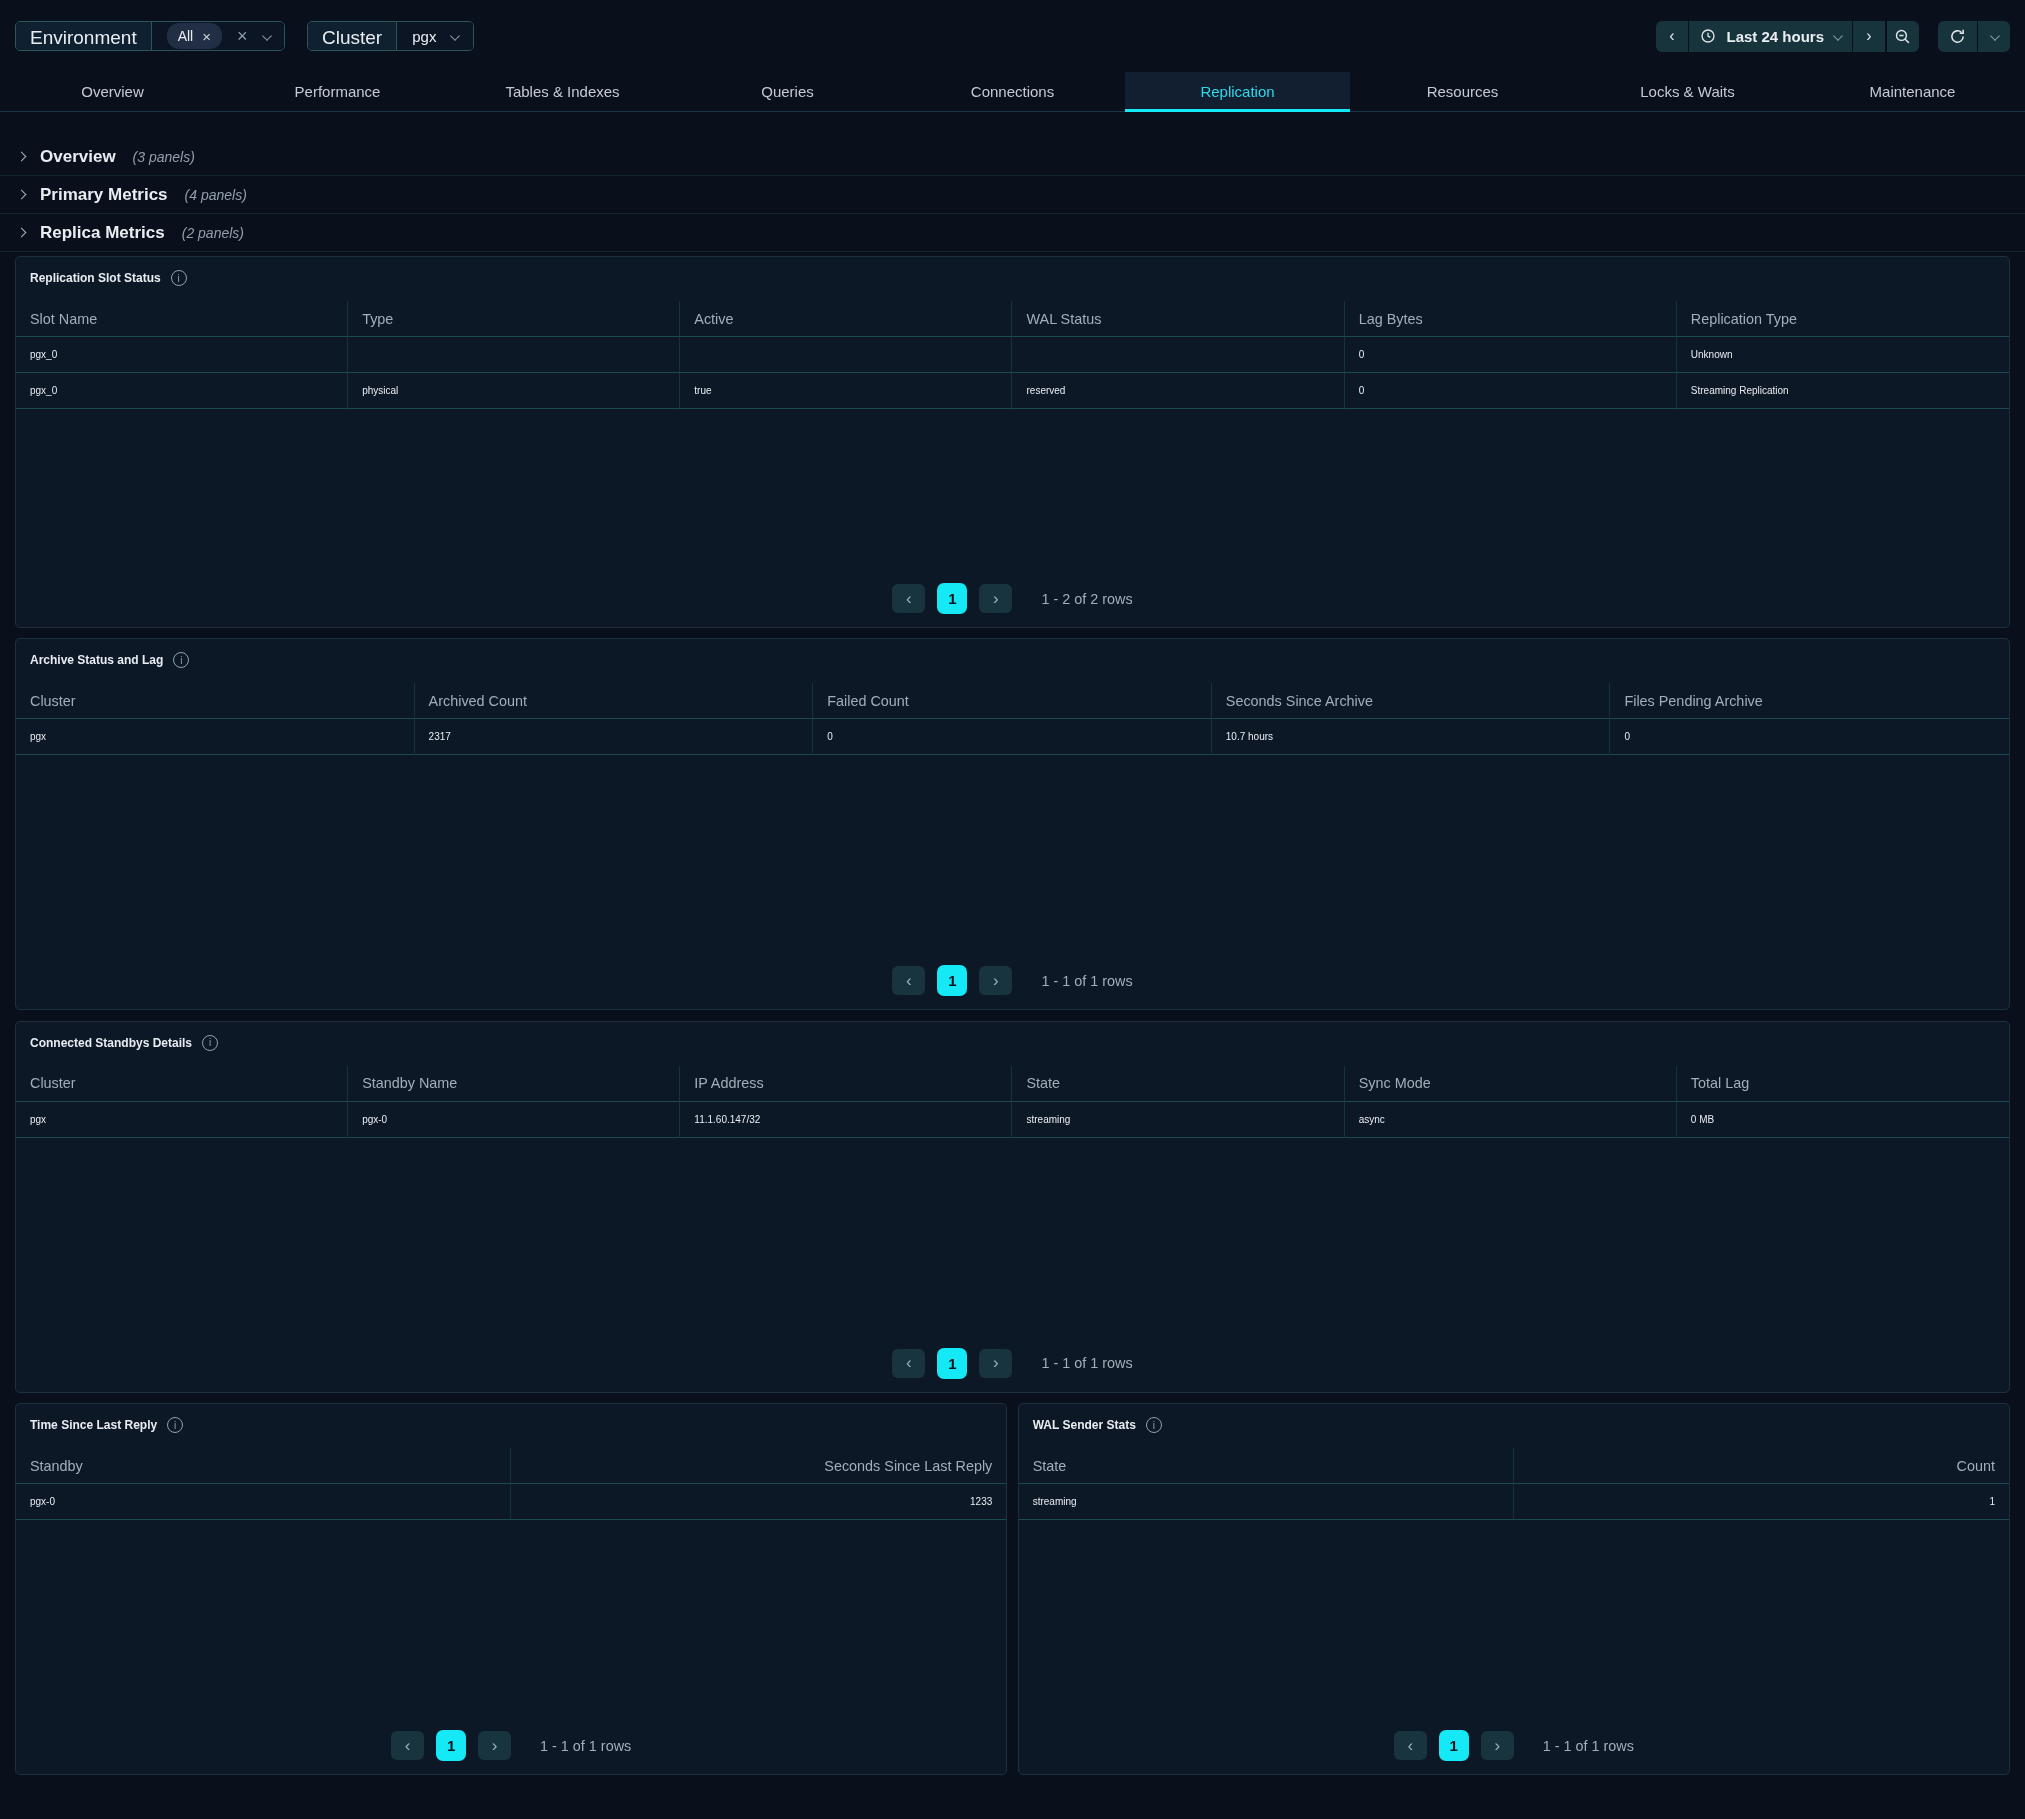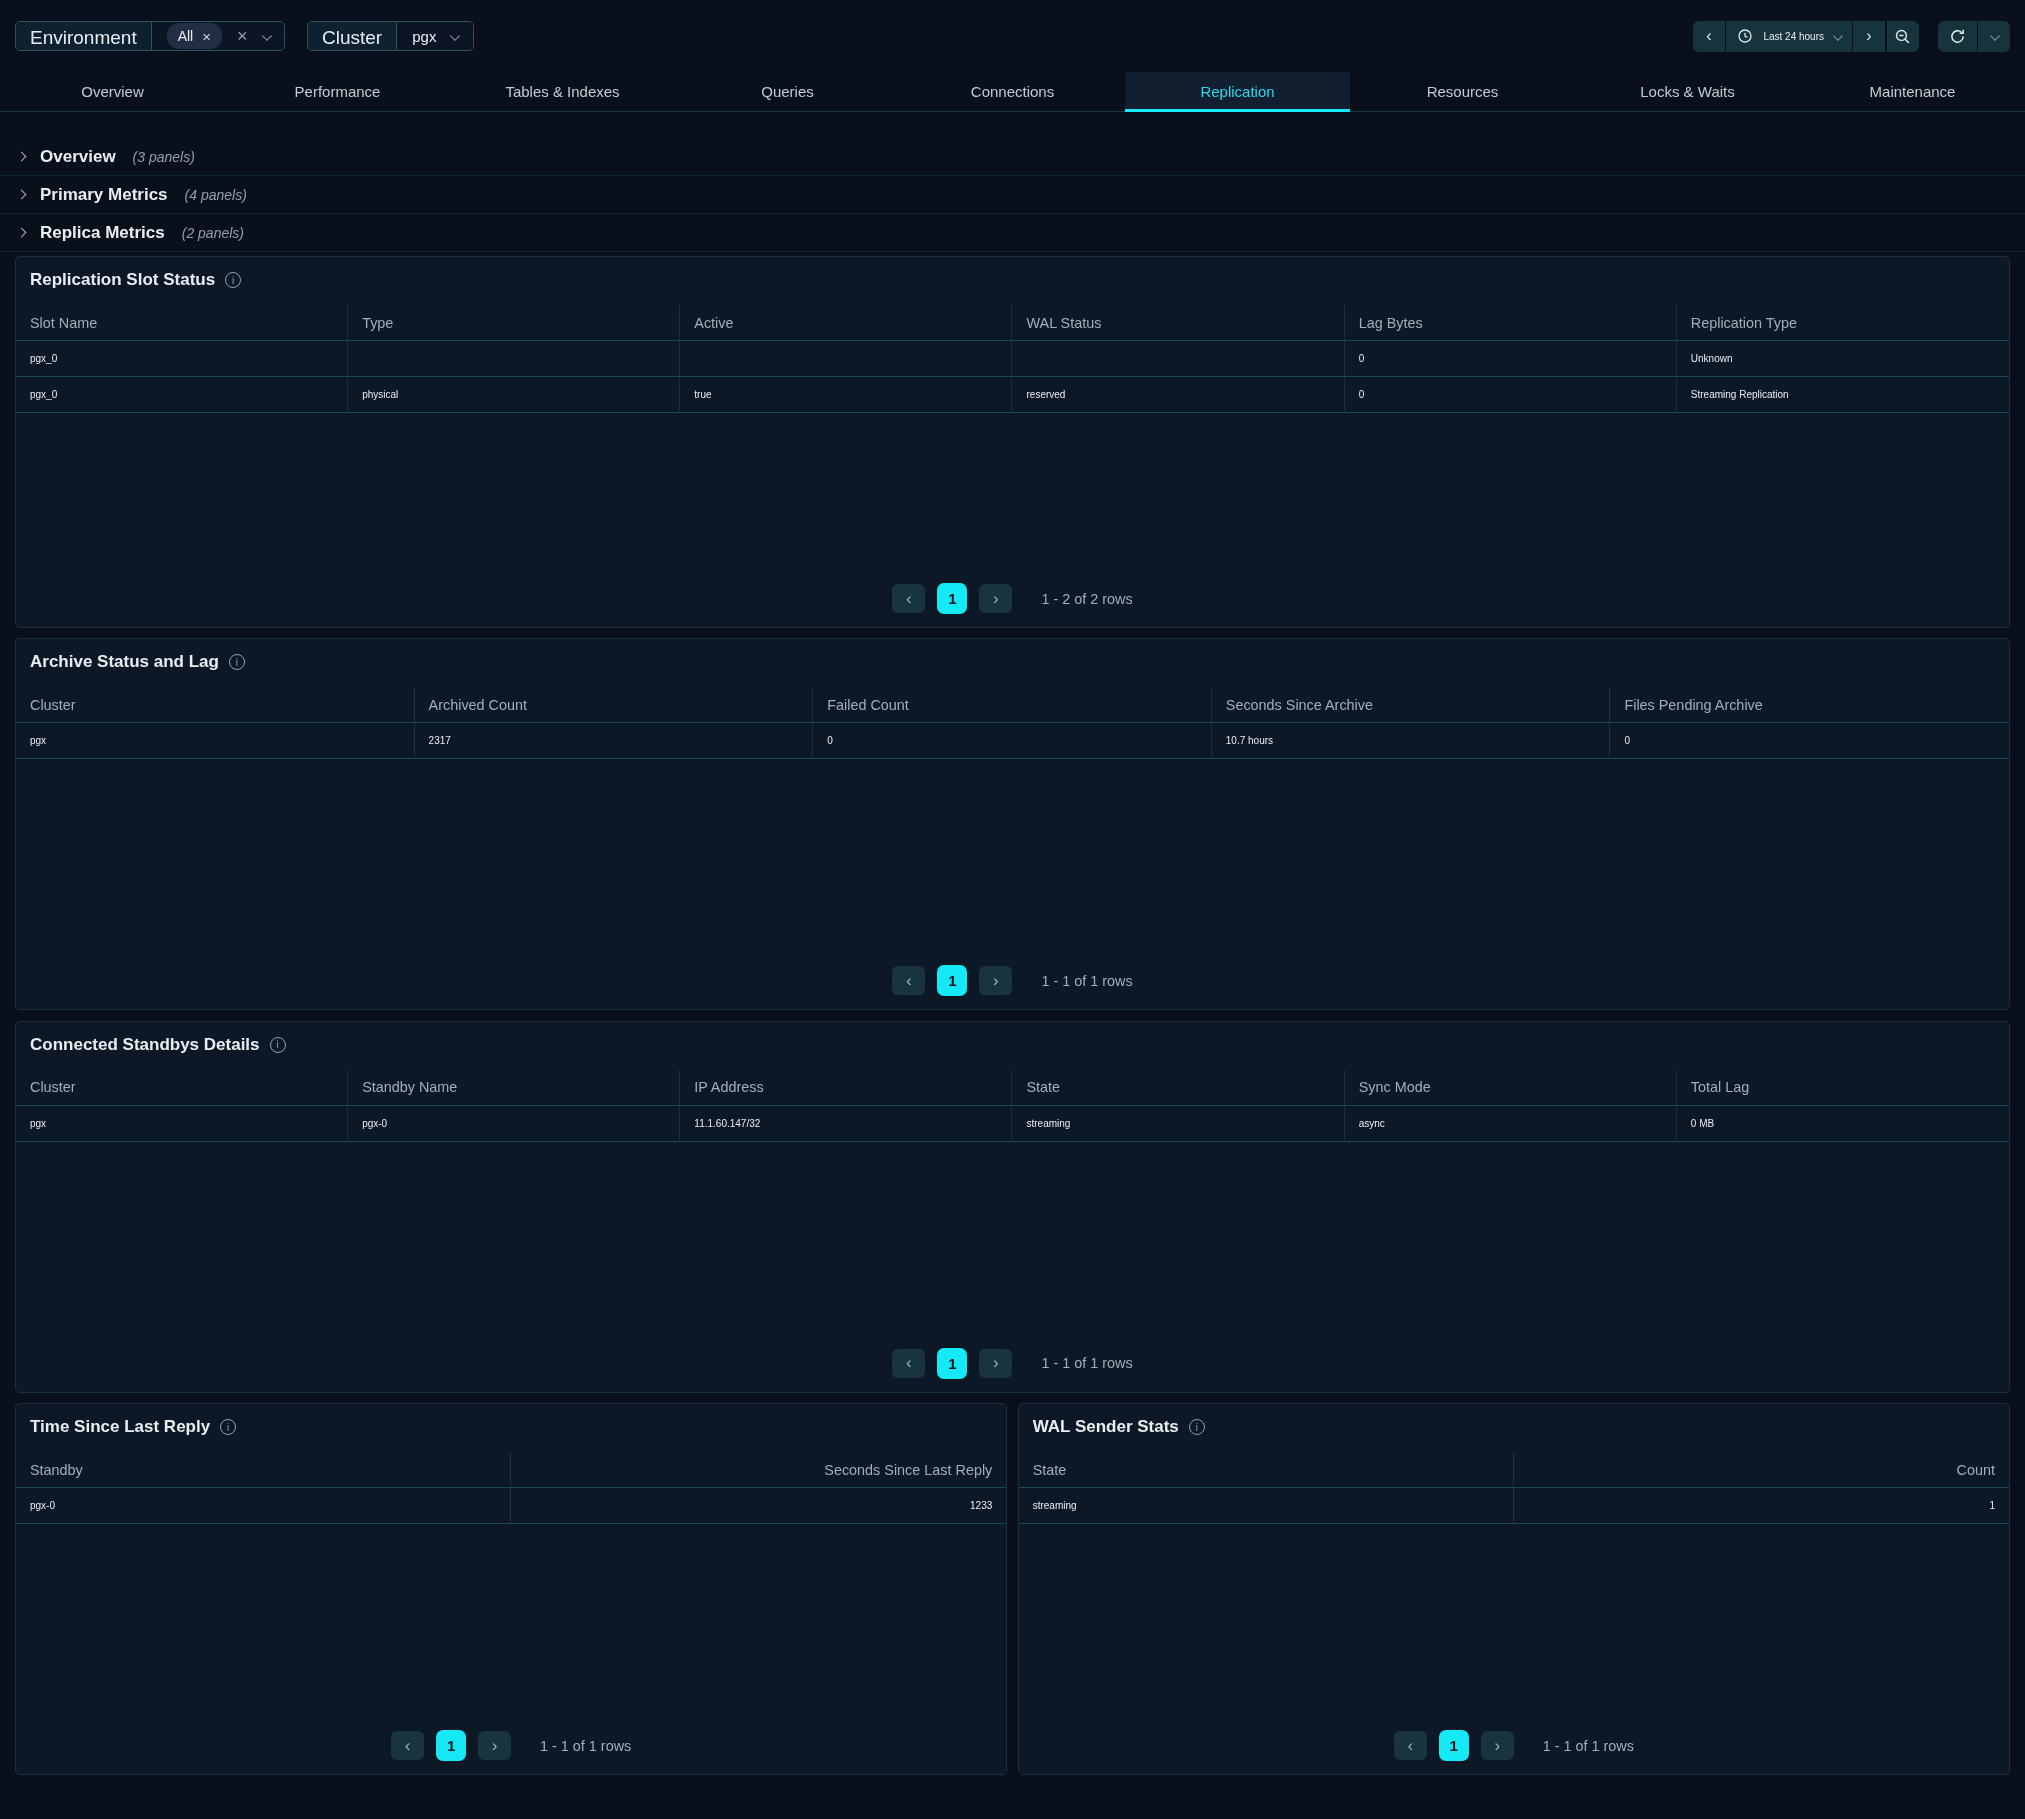--- a/index.html
+++ b/index.html
@@ -36,40 +36,40 @@
   .ctl .seg-value{background:var(--seg-bg2);display:flex;align-items:center;padding:0 15px;gap:15px;}
   .pill{background:#212e44;border-radius:12px;display:flex;align-items:center;gap:9px;padding:5px 11px;font-size:14px;}
   .pill .x{color:#ced5dc;font-size:15px;line-height:1;}
   .clear-x{color:var(--muted2);font-size:18px;line-height:1;}
   .caret{display:inline-block;width:6.5px;height:6.5px;border-right:1.5px solid var(--muted2);border-bottom:1.5px solid var(--muted2);transform:rotate(45deg) translateY(-1px);}
   .spacer{flex:1;}
   .btn-group{display:flex;gap:1.5px;border-radius:6px;overflow:hidden;height:31px;}
   .btn-group + .btn-group{margin-left:19px;}
   .btn{background:var(--btn-bg);display:flex;align-items:center;justify-content:center;color:#dfe5ea;font-size:16px;padding:0 11px;cursor:pointer;}
   .btn.nav{width:32px;padding:0;}
-  .btn.main{gap:10px;font-size:10px;color:var(--text);}
+  .btn.main{gap:10px;font-size:15px;color:var(--text);font-weight:bold;}
   .btn svg{display:block;}
   
   .tabbar{height:40px;display:flex;border-bottom:1px solid var(--tabline);}
   .tab{flex:1;display:flex;align-items:center;justify-content:center;font-size:15px;color:#c4cbd3;position:relative;cursor:pointer;}
   .tab.active{color:var(--cyan);background:#121f31;}
   .tab.active::after{content:"";position:absolute;left:0;right:0;bottom:-1px;height:3.5px;background:var(--cyan-bright);}
   
   .sections{margin-top:26px;}
   .section-row{height:38px;display:flex;align-items:center;gap:15px;padding:0 18px;border-bottom:0.5px solid var(--divider);cursor:pointer;}
   .section-row.expanded{border-bottom:none;}
   .chev{display:inline-block;width:7px;height:7px;border-right:1.5px solid #aab3bd;border-bottom:1.5px solid #aab3bd;transform:rotate(-45deg);}
   .chev.down{transform:rotate(45deg) translateY(-2px);}
   .section-label{font-size:17px;font-weight:700;}
   .section-count{font-size:14px;font-style:italic;color:var(--muted2);margin-left:2px;}
   
   .panels{padding:4px 15px 7px;display:flex;flex-direction:column;gap:10.4px;}
   .panel{background:var(--panel-bg);border:1px solid var(--panel-border);border-radius:5px;height:372px;display:flex;flex-direction:column;padding:13px 0;}
   .panel-title-row{display:flex;align-items:center;gap:10px;padding:0 14px;}
-  .panel-title{font-size:17px;font-weight:600;}
+  .panel-title{font-size:12px;font-weight:600;}
   .info{width:16px;height:16px;border:1px solid var(--muted2);border-radius:50%;display:flex;align-items:center;justify-content:center;font-size:10px;color:var(--muted2);cursor:pointer;flex:0 0 auto;}
   .tbl{display:grid;margin-top:15px;}
   .cols-6{grid-template-columns:repeat(6,1fr);}
   .cols-5{grid-template-columns:repeat(5,1fr);}
   .cols-2{grid-template-columns:repeat(2,1fr);}
   .tbl > div{display:flex;align-items:center;padding:0 14px;border-right:0.5px solid var(--colline);overflow:hidden;white-space:nowrap;}
   .cols-6 > div:nth-child(6n){border-right:none;}
   .cols-5 > div:nth-child(5n){border-right:none;}
   .cols-2 > div:nth-child(2n){border-right:none;}
   .th{height:36px;font-size:14.4px;color:var(--muted);border-bottom:1px solid var(--rowline);}

